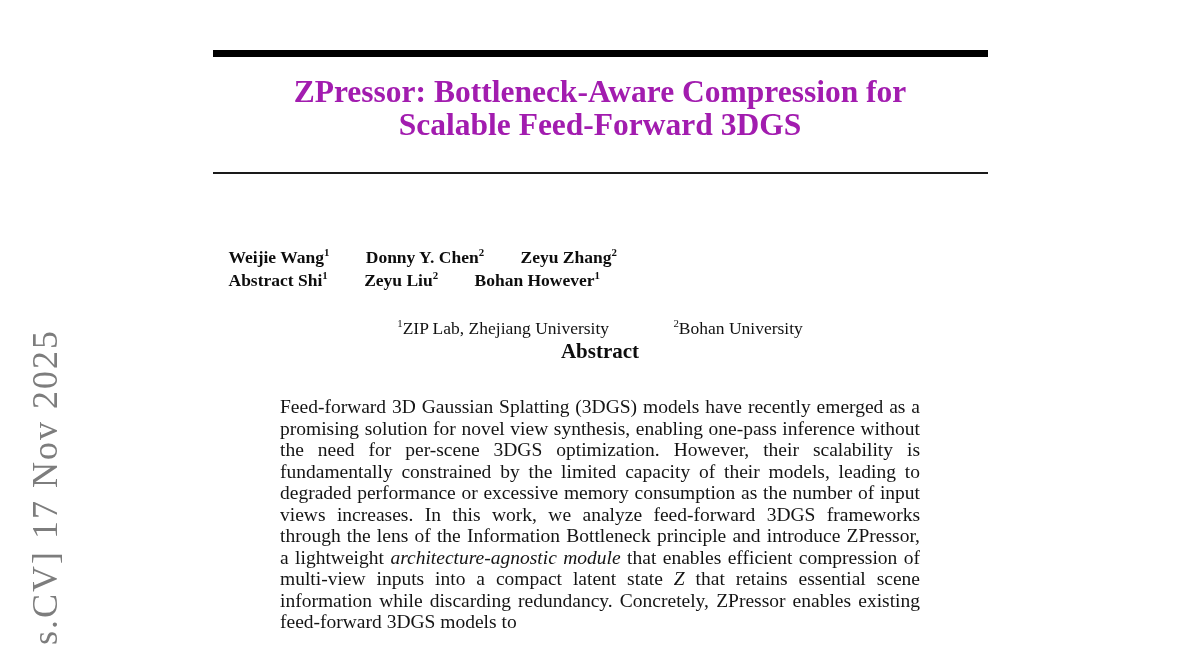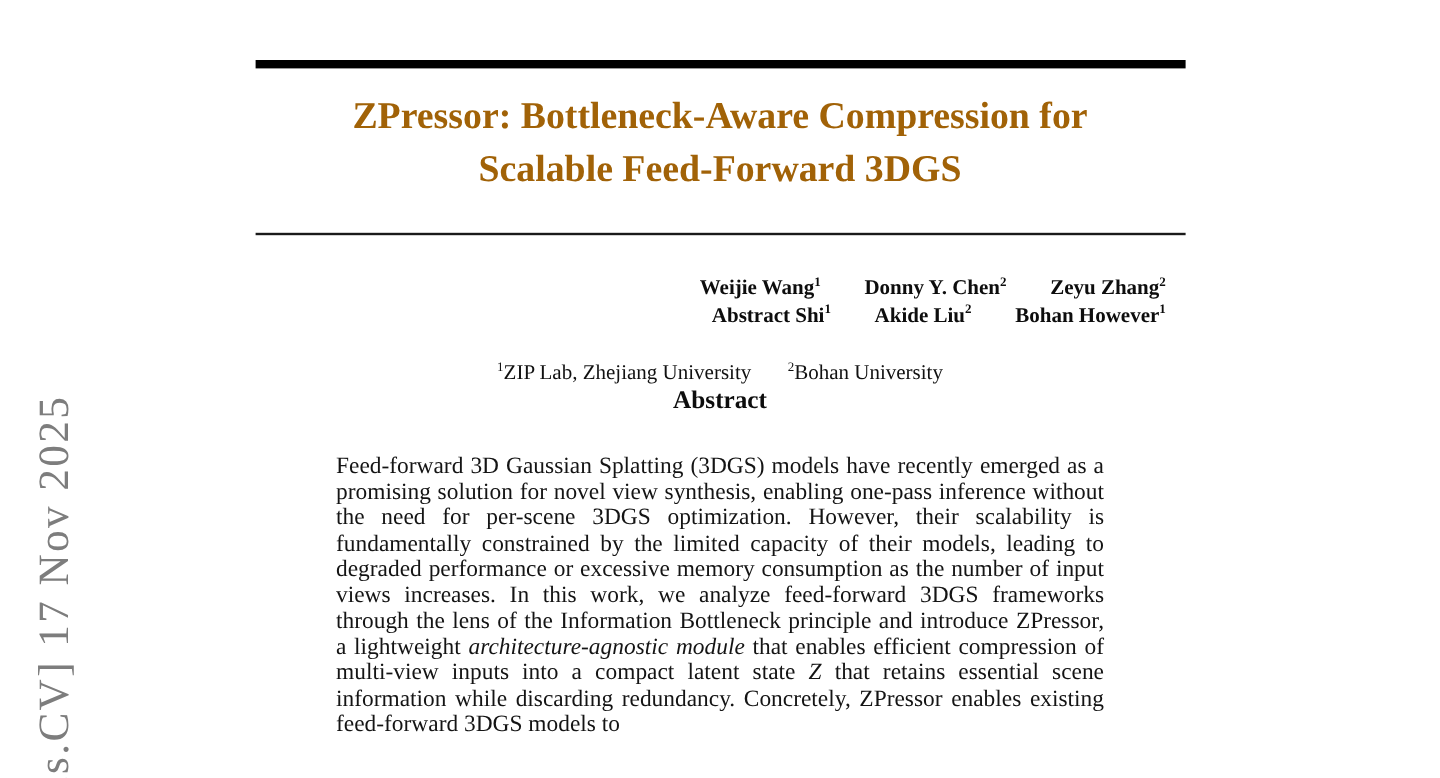--- a/index.html
+++ b/index.html
@@ -46,28 +46,28 @@
     margin-top: 31px;
     height: 2px;
     background: #1a1a1a;
   }
 
   .title {
     width: 720px;
     margin: 18px auto 0 auto;
     text-align: center;
     font-size: 31.5px;
-    line-height: 44px;
+    line-height: 33px;
     font-weight: bold;
-    color: #a16207;
+    color: #a21caf;
   }
 
   .authors {
-    margin-top: 32px;
-    text-align: right;
+    margin-top: 72px;
+    text-align: left;
     font-weight: bold;
     font-size: 17.5px;
     line-height: 23px;
     color: #0d0d0d;
   }
   .author {
     display: inline-block;
     margin: 0 16px;
   }
   .authors sup, .affiliations sup {
@@ -76,21 +76,21 @@
   }
 
   .affiliations {
     margin-top: 25px;
     text-align: center;
     font-size: 17.5px;
     line-height: 23px;
   }
   .affiliation {
     display: inline-block;
-    margin: 0 13px;
+    margin: 0 30px;
   }
 
   .abstract-heading {
     text-align: center;
     font-weight: bold;
     font-size: 21px;
     line-height: 23px;
     color: #0d0d0d;
   }
 
@@ -122,21 +122,21 @@
     <div class="rule-thin"></div>
 
     <div class="authors">
       <div>
         <span class="author"><span>Weijie Wang</span><sup>1</sup></span>
         <span class="author"><span>Donny Y. Chen</span><sup>2</sup></span>
         <span class="author"><span>Zeyu Zhang</span><sup>2</sup></span>
       </div>
       <div>
         <span class="author"><span>Abstract Shi</span><sup>1</sup></span>
-        <span class="author"><span>Akide Liu</span><sup>2</sup></span>
+        <span class="author"><span>Zeyu Liu</span><sup>2</sup></span>
         <span class="author"><span>Bohan However</span><sup>1</sup></span>
       </div>
     </div>
 
     <div class="affiliations">
       <span class="affiliation"><sup>1</sup><span>ZIP Lab, Zhejiang University</span></span>
       <span class="affiliation"><sup>2</sup><span>Bohan University</span></span>
     </div>
 
     <div class="abstract-heading">Abstract</div>

